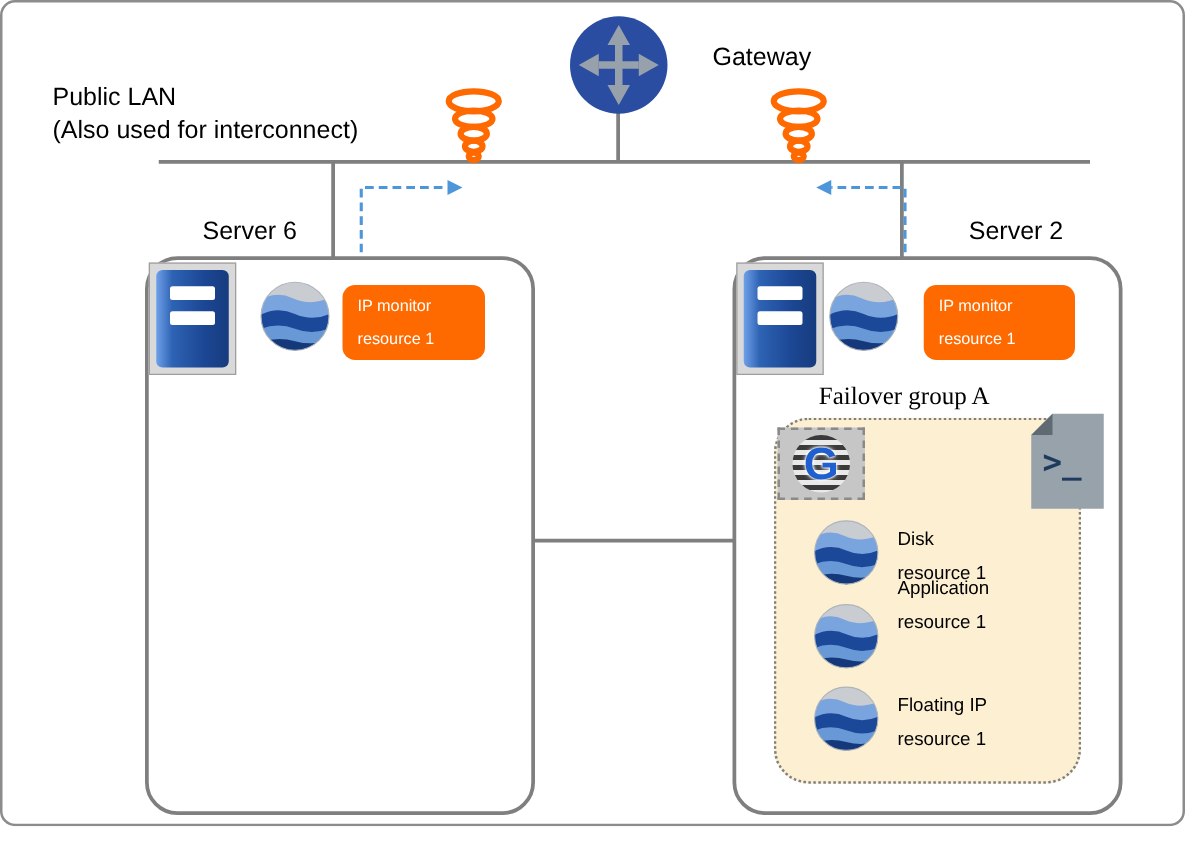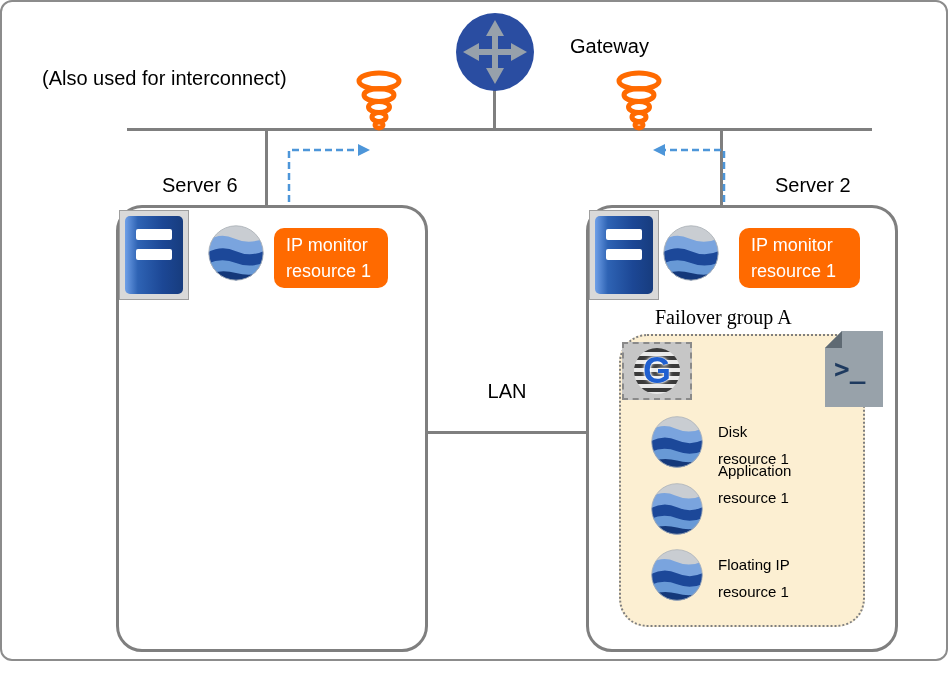--- a/index.html
+++ b/index.html
@@ -10,21 +10,21 @@
   .lbl{position:absolute;font-size:20px;line-height:26px;white-space:nowrap;}
   .server-box{position:absolute;width:312px;height:447px;background:#fff;border:3px solid #7F7F7F;
               border-radius:26px;box-sizing:border-box;}
   .server-icon{position:absolute;width:70px;height:90px;background:#D9D9D9;border:1px solid #9E9E9E;
                box-sizing:border-box;padding:5px;}
   .server-icon-body{width:100%;height:100%;border-radius:5px;box-sizing:border-box;
         background:linear-gradient(90deg,#6FA0E8 0%,#2E63B4 22%,#1C4795 65%,#173C7E 100%);
         display:flex;flex-direction:column;align-items:center;gap:9px;padding-top:13px;}
   .server-icon-bar{width:62%;height:11px;background:#fff;border-radius:2px;}
   .globe{position:absolute;}
-  .badge{position:absolute;background:#FF6A00;border-radius:10px;color:#fff;font-size:18px;
+  .badge{position:absolute;background:#FF6A00;border-radius:10px;color:#fff;font-size:13px;
          line-height:26px;display:flex;flex-direction:column;justify-content:center;
          padding-left:12px;box-sizing:border-box;}
   .group-box{position:absolute;left:617px;top:332px;width:246px;height:293px;background:#FCEFD2;
              border:2px dotted #7F7F7F;border-radius:28px;box-sizing:border-box;}
   .gicon{position:absolute;left:620px;top:340px;width:70px;height:58px;background:#C6C6C6;
          border:2px dashed #8A8A8A;box-sizing:border-box;display:flex;align-items:center;justify-content:center;}
   .gicon-circle{width:46px;height:46px;border-radius:50%;overflow:hidden;
         background:repeating-linear-gradient(180deg,#3A3A3A 0 4px,#E9E9E9 4px 8px);
         display:flex;align-items:center;justify-content:center;}
   .gletter{font-weight:bold;font-size:36px;color:#1F5FD0;
@@ -70,20 +70,21 @@
     <g fill="#97A1AB" stroke="none">
       <polygon points="40,8 31,24 49,24"></polygon>
       <polygon points="40,72 31,56 49,56"></polygon>
       <polygon points="8,40 24,31 24,49"></polygon>
       <polygon points="72,40 56,31 56,49"></polygon>
     </g>
   </svg>
   <div class="lbl" style="left:568px;top:31px;">Gateway</div>
 
   <div class="lbl" style="left:40px;top:63px;">
+    <div>Public LAN</div>
     <div>(Also used for interconnect)</div>
   </div>
 
   <svg class="abs" style="left:348px;top:66px;" width="58" height="66" viewBox="0 0 58 66">
     <g fill="none" stroke="#FF6A00" stroke-width="5" stroke-linecap="round">
       <ellipse cx="29" cy="13" rx="20" ry="8"></ellipse>
       <ellipse cx="29" cy="27" rx="15" ry="6.5"></ellipse>
       <ellipse cx="29" cy="39" rx="10.5" ry="5.5"></ellipse>
       <ellipse cx="29" cy="49" rx="7" ry="4.5"></ellipse>
       <ellipse cx="29" cy="57" rx="4" ry="3"></ellipse>
@@ -176,16 +177,15 @@
 
   <svg class="globe" style="left:648px;top:546px;" width="54" height="54" viewBox="0 0 64 64">
       <use href="#globe-icon"></use>
     </svg>
   <div class="res-text" style="left:716px;top:549px;">
     <div>Floating IP</div>
     <div>resource 1</div>
   </div>
 
   <div class="lbl" style="left:430px;top:376px;width:150px;text-align:center;">
-    <div>LAN</div>
   </div>
 
 </div>
 
 </body></html>

